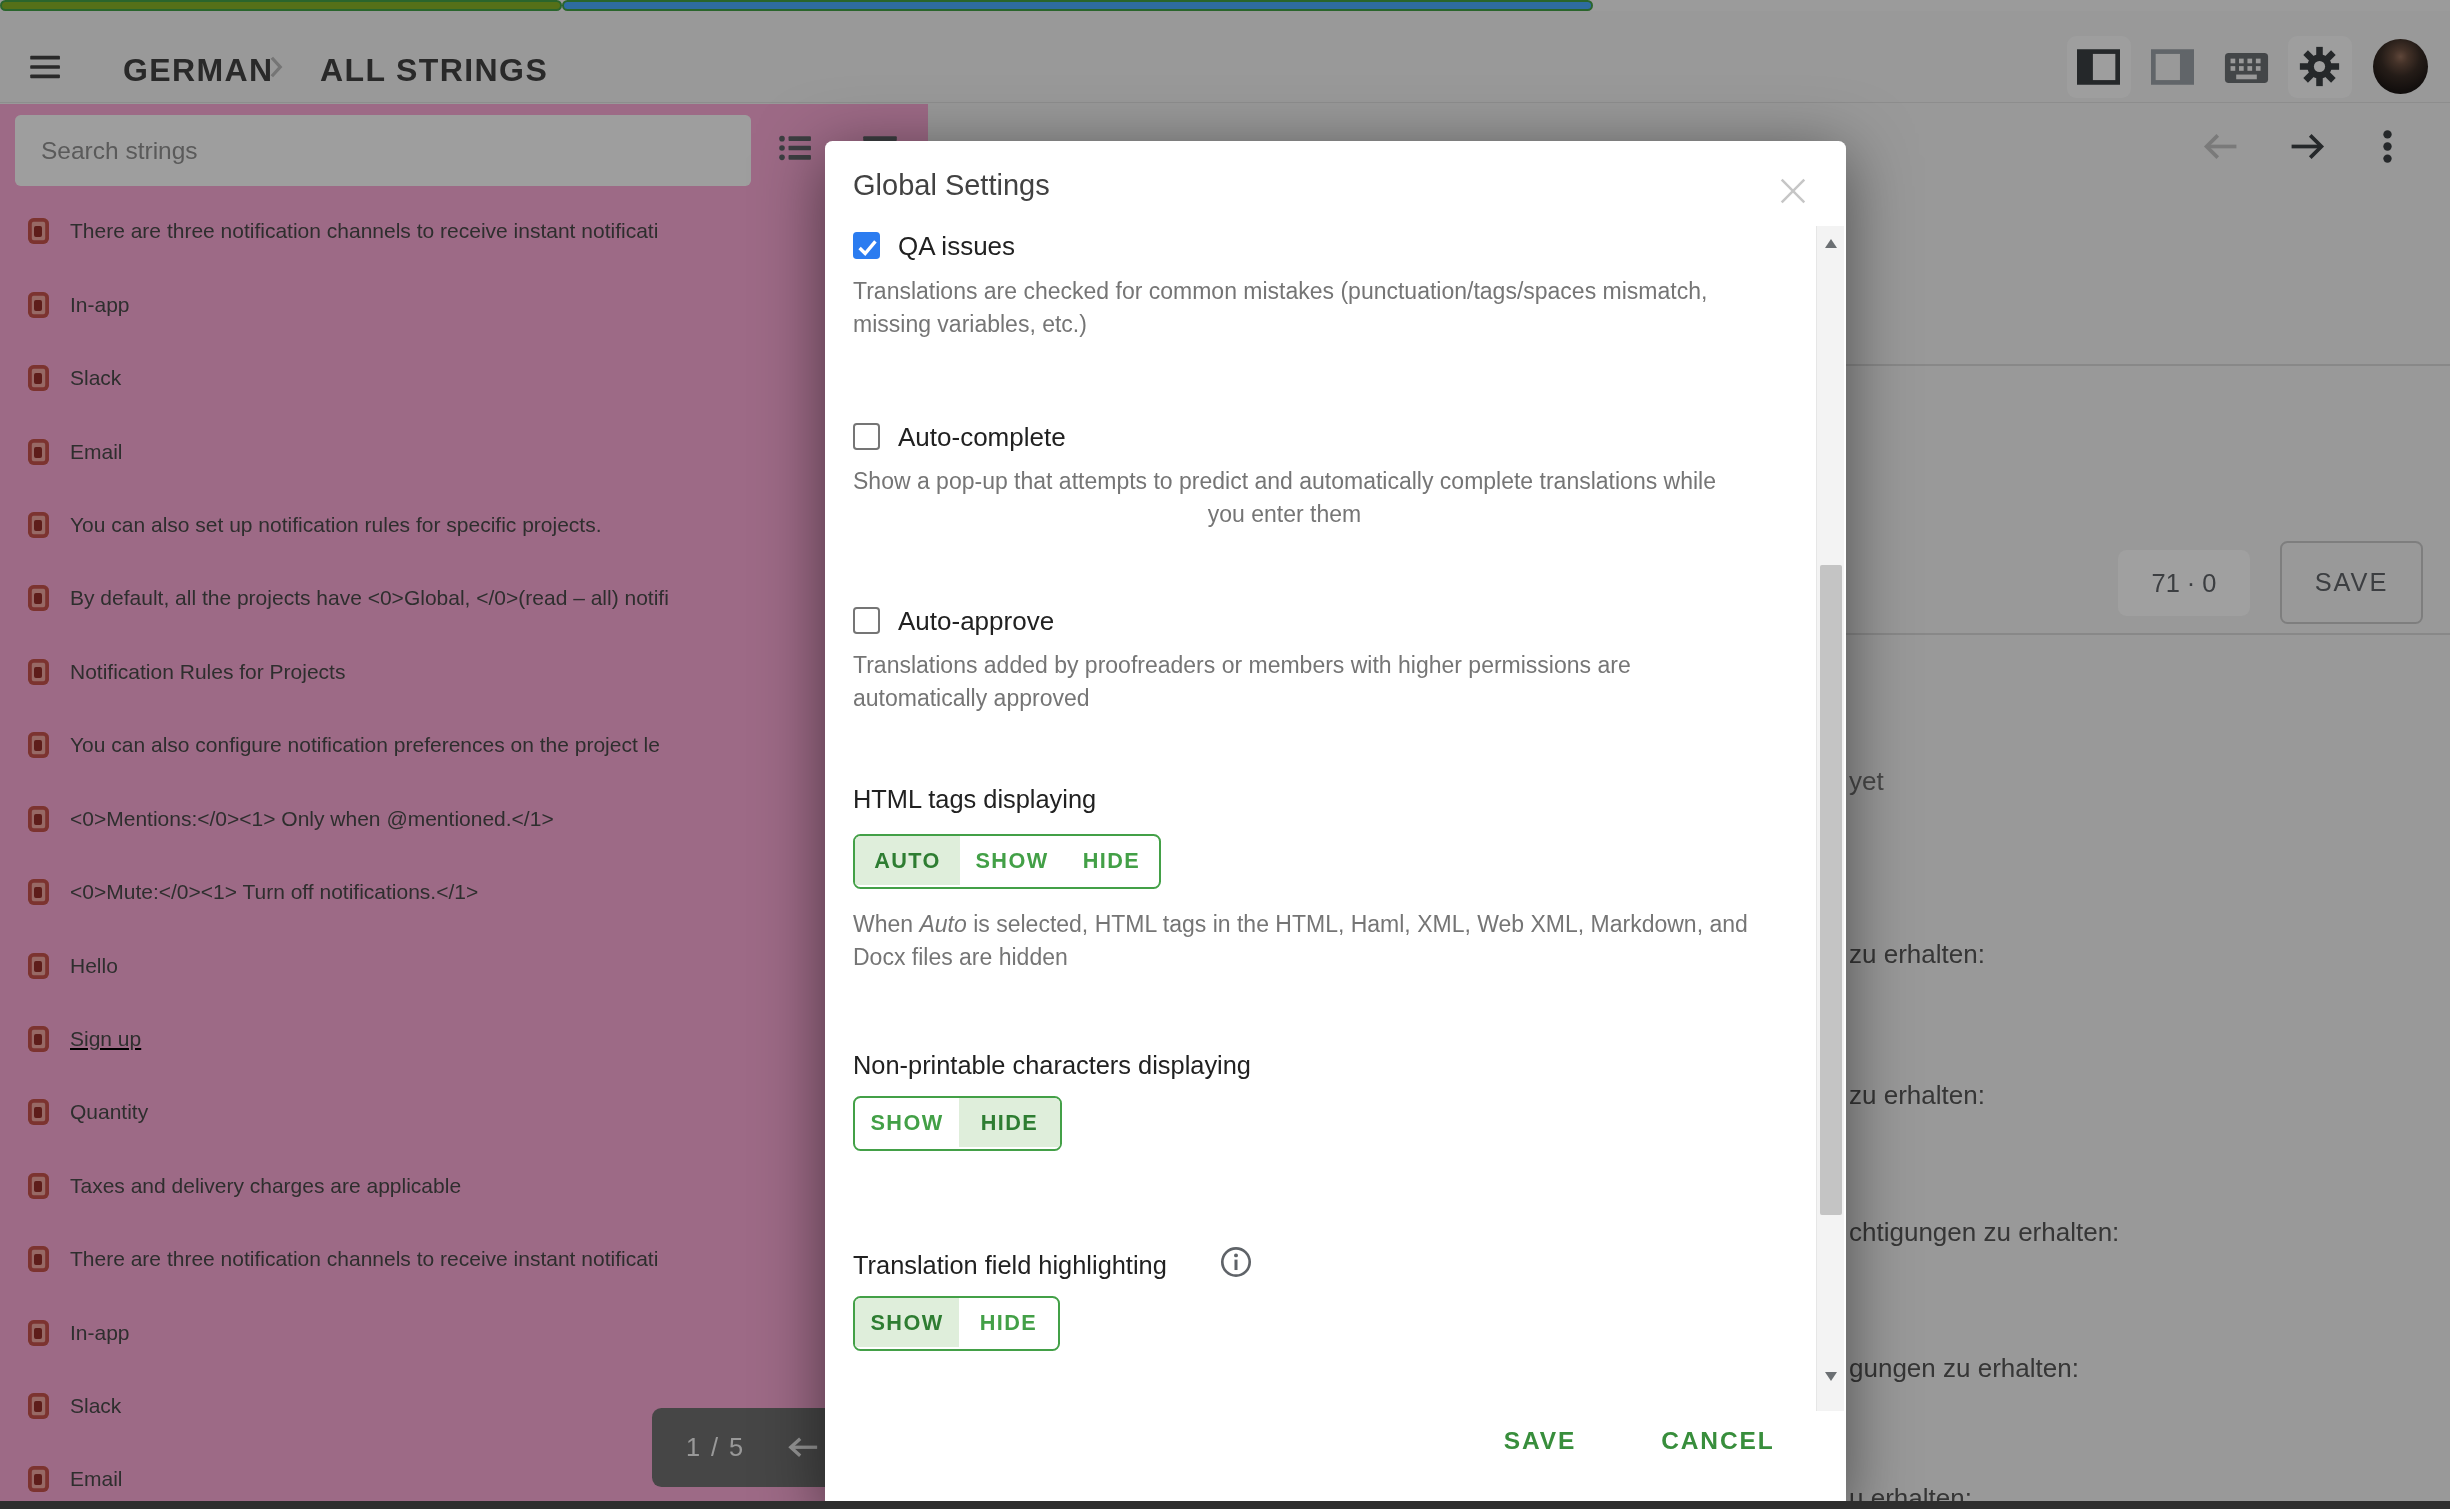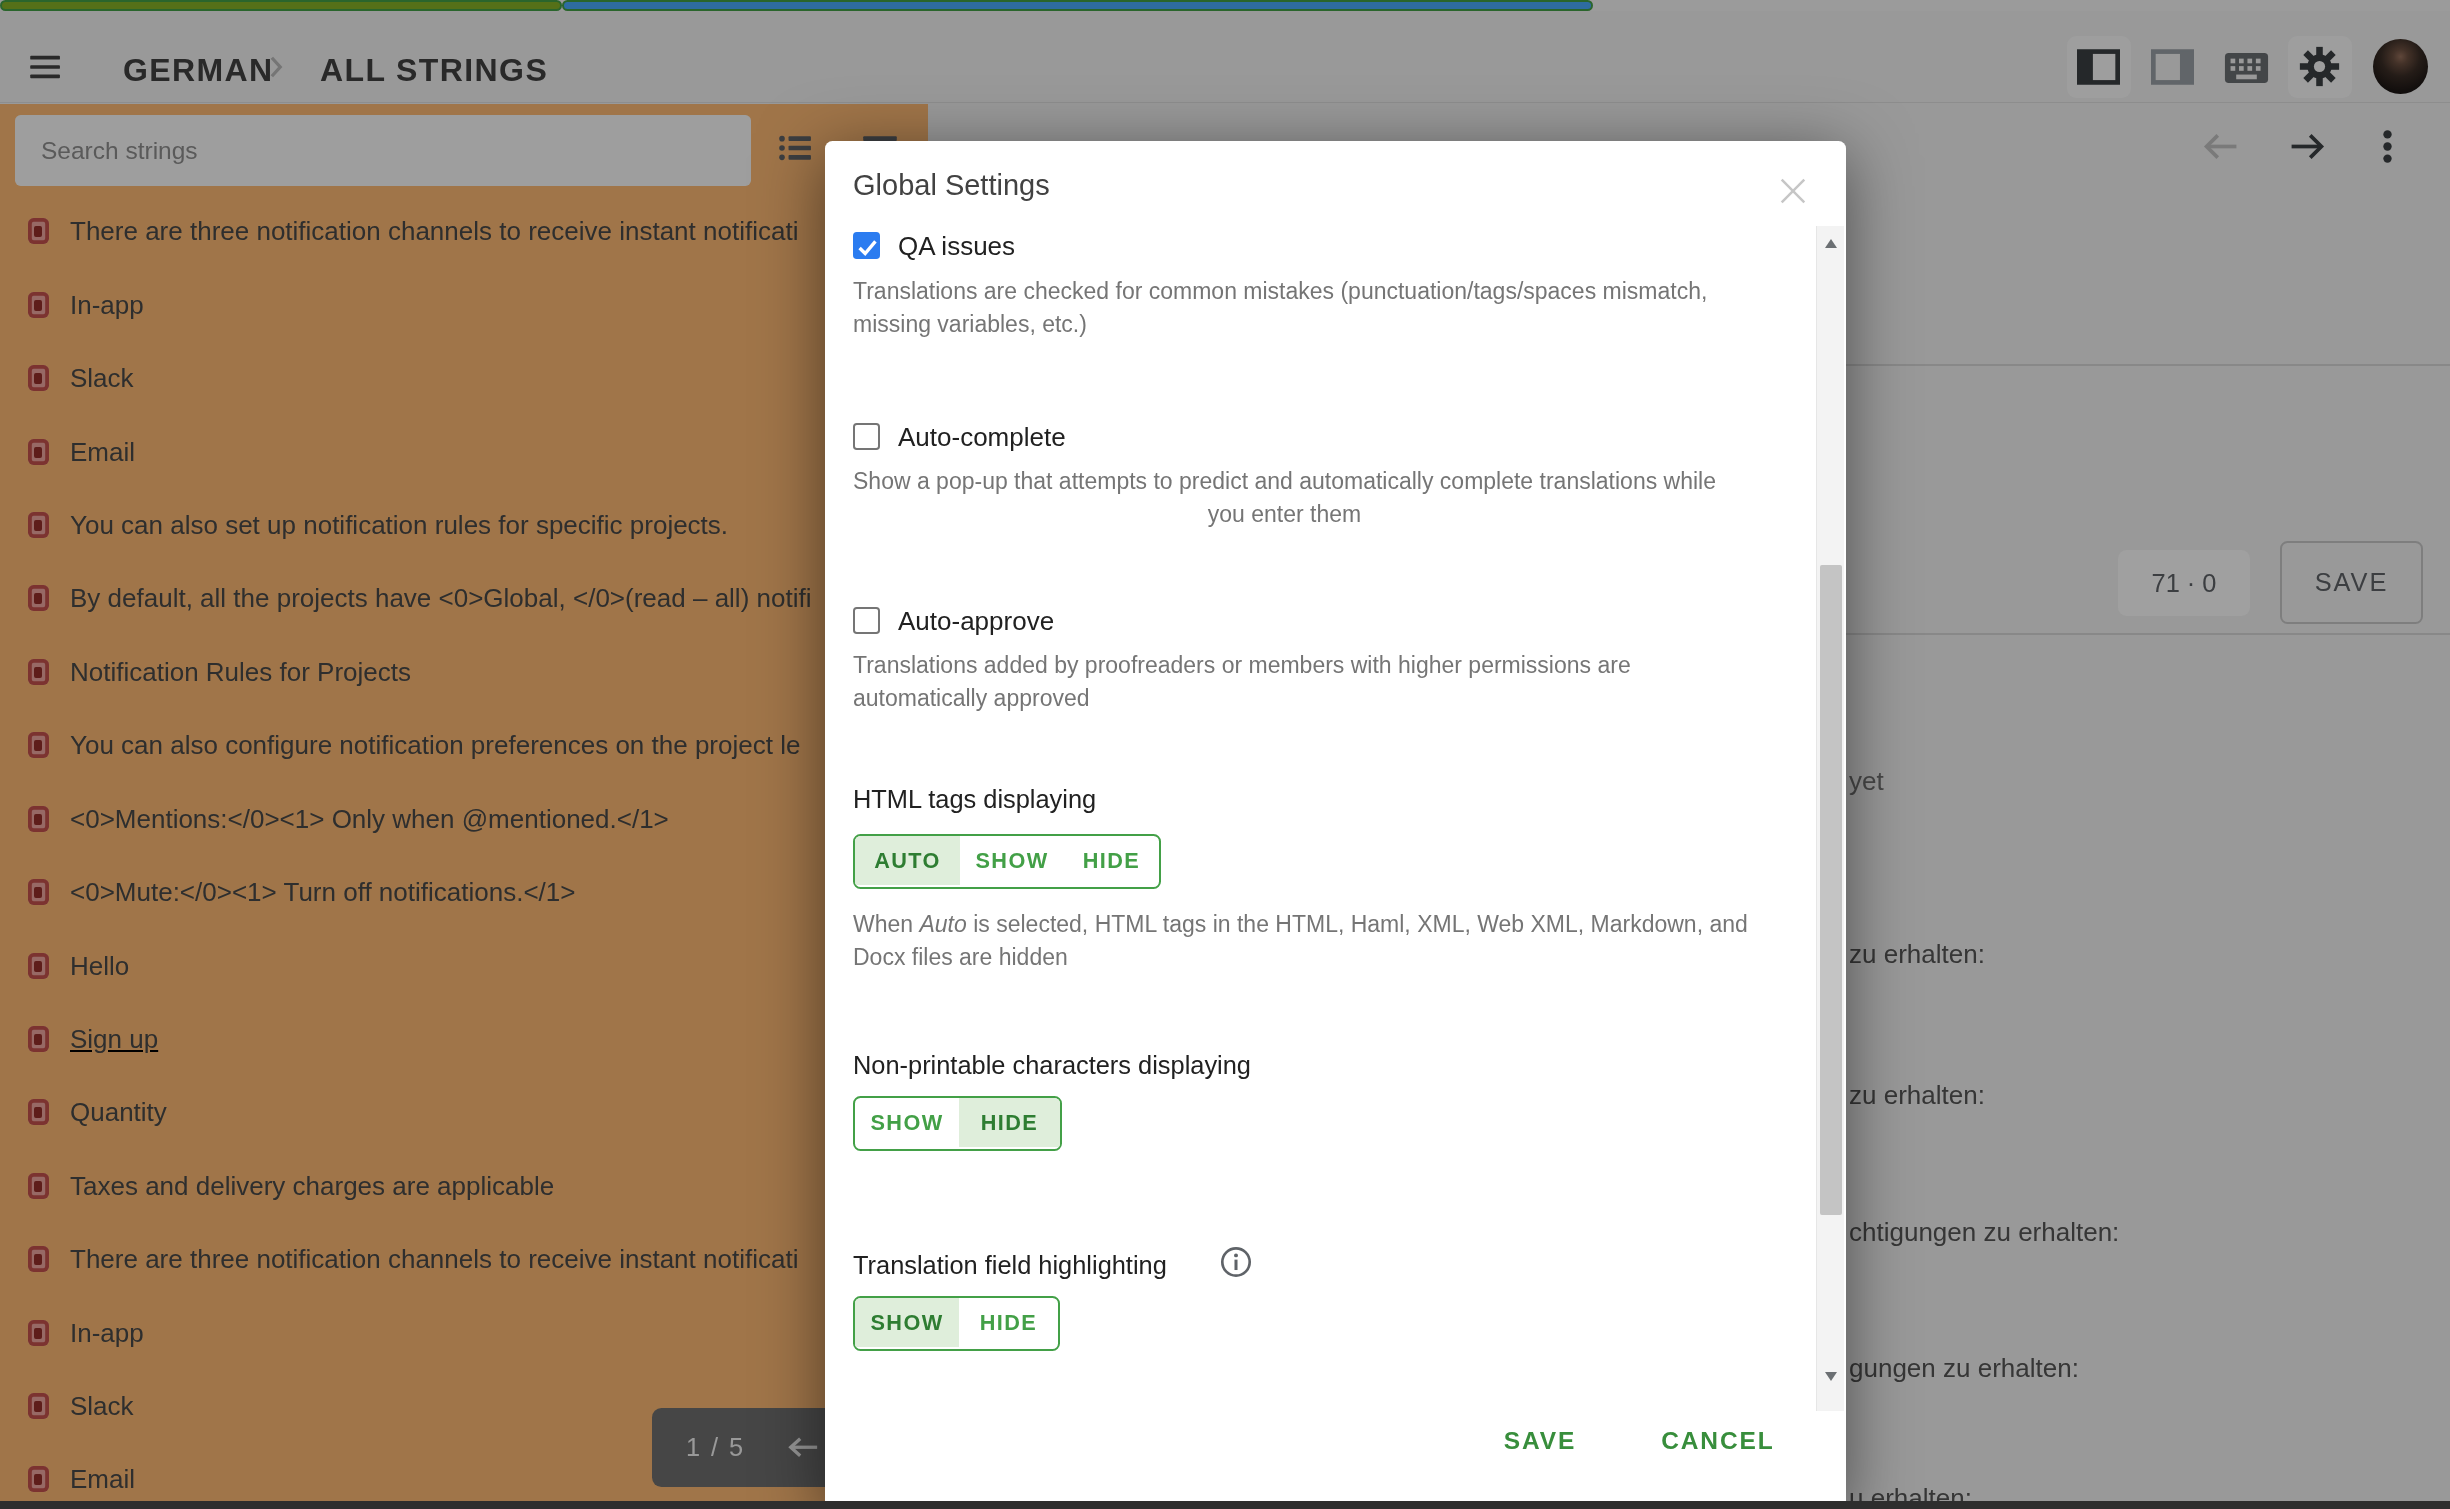--- a/index.html
+++ b/index.html
@@ -14,33 +14,33 @@
     border-bottom:1.9px solid #E0E0E0;}
   .hamburger{position:absolute;left:28px;top:43px;width:36px;height:26px;cursor:pointer;}
   .crumb{position:absolute;top:41px;font-size:32px;font-weight:bold;letter-spacing:1.4px;color:#424242;}
   .crumb-chev{position:absolute;left:268px;top:43px;}
   .iconpill{position:absolute;top:24.5px;width:64px;height:62px;border-radius:9.4px;background:#FBFBFB;}
   .topicon{position:absolute;top:38px;}
   .avatar{position:absolute;left:2373px;top:28px;width:55px;height:55px;border-radius:50%;
     background:radial-gradient(circle at 50% 32%, #97705c 0%, #6b4f40 16%, #3a2d26 42%, #1d1715 75%, #141110 100%);}
 
   
-  .left-panel{position:absolute;left:0;top:104px;width:928px;height:1406px;background:#fdba74;}
+  .left-panel{position:absolute;left:0;top:104px;width:928px;height:1406px;background:#f9a8d4;}
   .searchbox{position:absolute;left:15px;top:11.3px;width:736px;height:71px;background:#FBFBFB;
     border-radius:5.7px;}
   .searchbox input{width:100%;height:100%;border:none;background:transparent;outline:none;
     padding:0 26px;font-size:24.5px;color:#424242;font-family:"Liberation Sans",sans-serif;}
   .searchbox input::placeholder{color:#8F8F8F;}
   .srch-icon{position:absolute;top:30px;}
   .row{position:absolute;left:28px;width:897px;height:40px;display:flex;align-items:center;
     gap:21px;white-space:nowrap;overflow:hidden;cursor:pointer;}
   .bullet{flex:0 0 auto;width:21px;height:25.4px;border-radius:5.7px;background:#EFA7A1;
     box-shadow:inset 0 0 0 3.8px #C4524C;position:relative;}
   .bullet i{position:absolute;left:5.7px;top:7.5px;width:8.5px;height:11.3px;background:#952F2A;border-radius:1.9px;}
-  .row span{font-size:26px;color:#4A4A4A;}
+  .row span{font-size:21px;color:#4A4A4A;}
   .pager{position:absolute;left:652px;top:1304px;width:213px;height:79px;background:#707070;
     border-radius:9.4px;display:flex;align-items:center;}
   .pager b{font-weight:normal;color:#F2F2F2;font-size:25.4px;margin-left:34px;letter-spacing:1.9px;}
   .pager svg{margin-left:40px;}
 
   
   .right-panel{position:absolute;left:928px;top:104px;width:1522px;height:1406px;background:#F2F2F2;}
   .rp-divider{position:absolute;left:928px;width:1522px;height:1.9px;background:#D8D8D8;}
   .navbtn{position:absolute;top:126px;width:41px;height:41px;cursor:pointer;}
   .counter-pill{position:absolute;left:2118px;top:550px;width:132px;height:66px;background:#FDFDFD;

